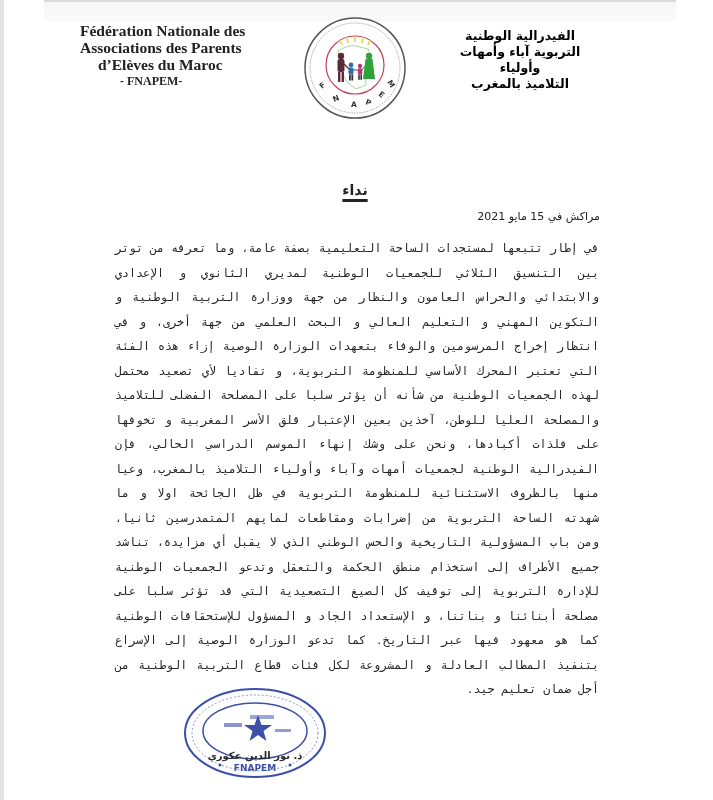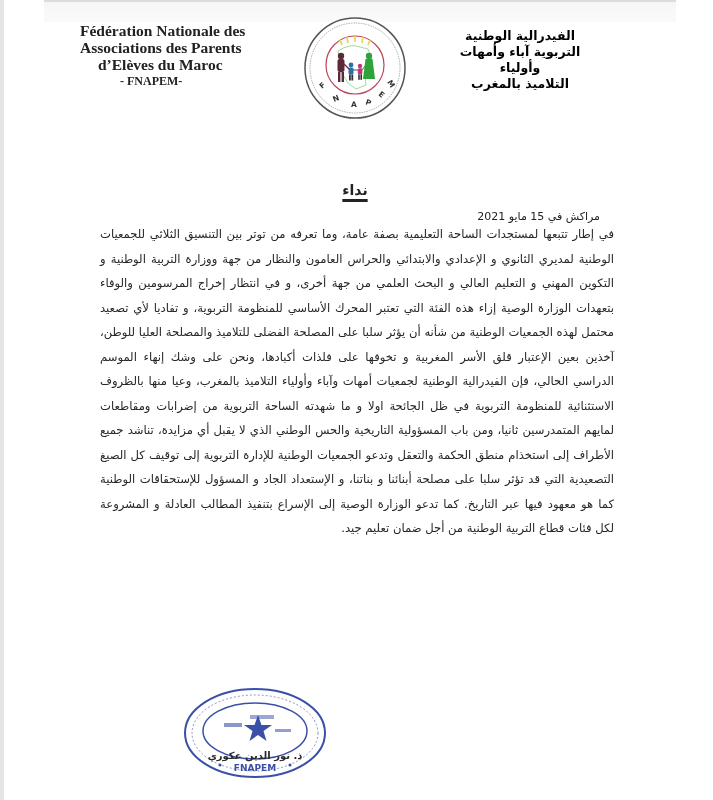--- a/index.html
+++ b/index.html
@@ -44,21 +44,21 @@
     text-align: center; direction: rtl;
     font-weight: bold; font-size: 14px; color: #222;
     text-decoration: underline; text-decoration-thickness: 3px;
     text-underline-offset: 4px;
   }
   .body-text {
     position: absolute; left: 100px; top: 222px; width: 514px;
     direction: rtl; text-align: justify; text-align-last: right;
     font-size: 11.6px; line-height: 24.5px; color: #262626;
   }
-  .body-text p { margin: 0; }
+  .body-text p { margin: 15px; font-family: Liberation Mono, monospace; }
   .body-text p.closing { text-indent: 14px; }
   .stamp {
     position: absolute; left: 180px; top: 685px; width: 150px; height: 100px;
   }
   .signature {
     position: absolute; left: 190px; top: 750px; width: 130px;
     direction: rtl; text-align: center;
     font-weight: bold; font-size: 10px; color: #2a2a2a;
   }
 </style>

